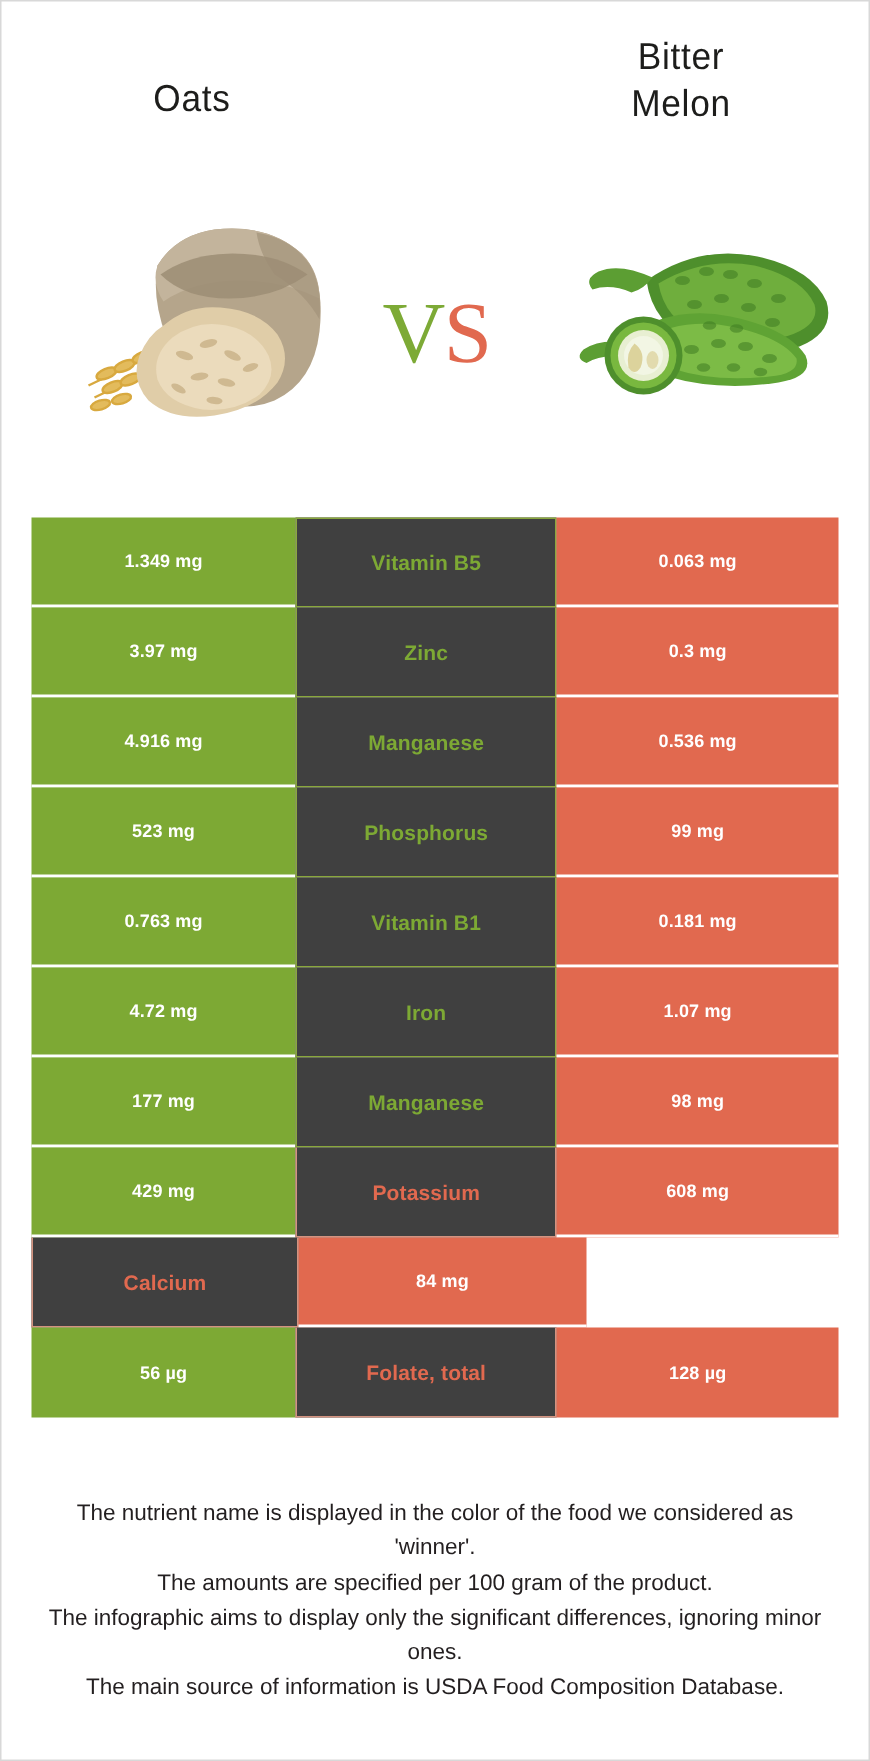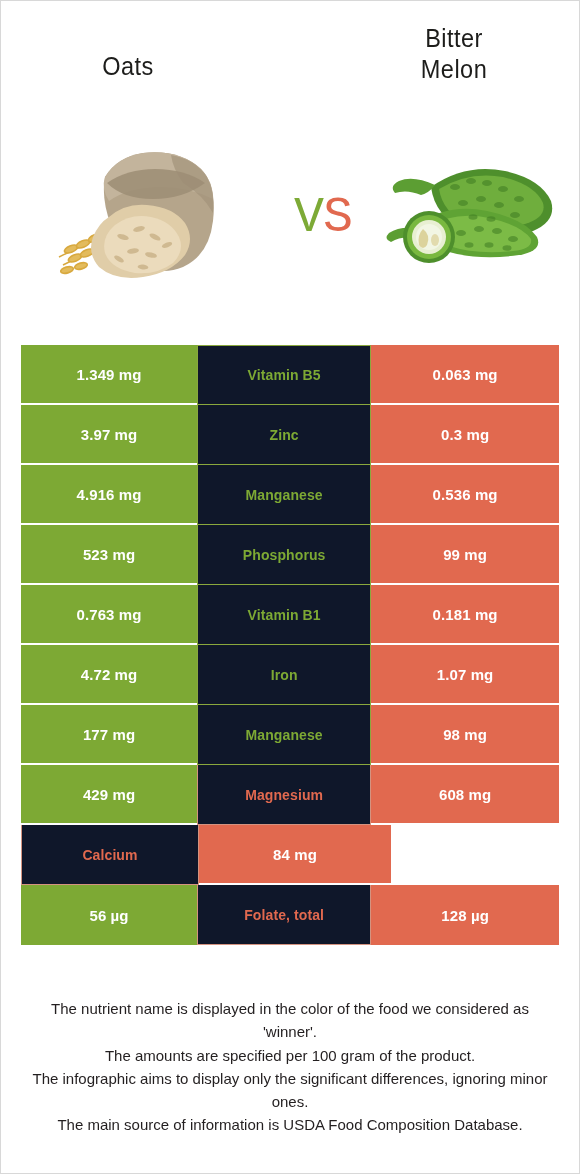--- a/index.html
+++ b/index.html
@@ -41,24 +41,24 @@
 
   .food-img { position: absolute; }
   #img-oats  { left: 42px;  top: 12px; width: 180px; height: 165px; }
   #img-melon { left: 372px; top: 28px; width: 190px; height: 125px; }
 
   .vs {
     position: absolute;
     left: 229px;
     top: 80px;
     width: 122px;
-    text-align: right;
-    font-family: Liberation Mono, monospace;
+    text-align: center;
+    font-family: Liberation Serif, serif;
     font-weight: 400;
-    font-size: 50px;
+    font-size: 58px;
     line-height: 1;
     letter-spacing: -1px;
   }
   .vs .v { color: #7DAA36; }
   .vs .s { color: #E1694F; }
 
   
   #table {
     position: absolute;
     left: 20px;
@@ -70,21 +70,21 @@
     display: flex;
     width: 538px;
     height: 60px;
     align-items: stretch;
   }
 
   .cell {
     display: flex;
     align-items: center;
     justify-content: center;
-    font-size: 15px;
+    font-size: 12px;
     font-weight: 600;
     letter-spacing: 0.1px;
   }
 
   .cell-left {
     width: 180px;
     background: #7DA934;
     color: #ffffff;
     border-bottom: 2px solid #ffffff;
   }
@@ -93,21 +93,21 @@
   .cell-right {
     width: 192px;
     background: #E1694F;
     color: #ffffff;
     border-bottom: 2px solid #ffffff;
   }
   .row:last-child .cell-right { border-bottom: none; }
 
   .cell-mid {
     width: 178px;
-    background: #0f172a;
+    background: #404040;
     font-size: 14px;
     font-weight: 600;
     border-left: 1px solid #8aa83d;
     border-right: 1px solid #8aa83d;
     border-bottom: 1px solid #8aa83d;
   }
   .row:first-child .cell-mid { border-top: 1px solid #8aa83d; }
 
   .cell-mid.win-green { color: #7DA934; }
   .cell-mid.win-red   { color: #E1694F; }
@@ -258,21 +258,21 @@
         <div class="cell cell-mid win-green">Iron</div>
         <div class="cell cell-right">1.07 mg</div>
       </div>
       <div class="row">
         <div class="cell cell-left">177 mg</div>
         <div class="cell cell-mid win-green">Manganese</div>
         <div class="cell cell-right">98 mg</div>
       </div>
       <div class="row red-sep">
         <div class="cell cell-left">429 mg</div>
-        <div class="cell cell-mid win-red">Magnesium</div>
+        <div class="cell cell-mid win-red">Potassium</div>
         <div class="cell cell-right">608 mg</div>
       </div>
       <div class="row red-sep red-sep-top">
         <div class="cell cell-mid win-red">Calcium</div>
         <div class="cell cell-right">84 mg</div>
       </div>
       <div class="row red-sep red-sep-top">
         <div class="cell cell-left">56 µg</div>
         <div class="cell cell-mid win-red">Folate, total</div>
         <div class="cell cell-right">128 µg</div>

